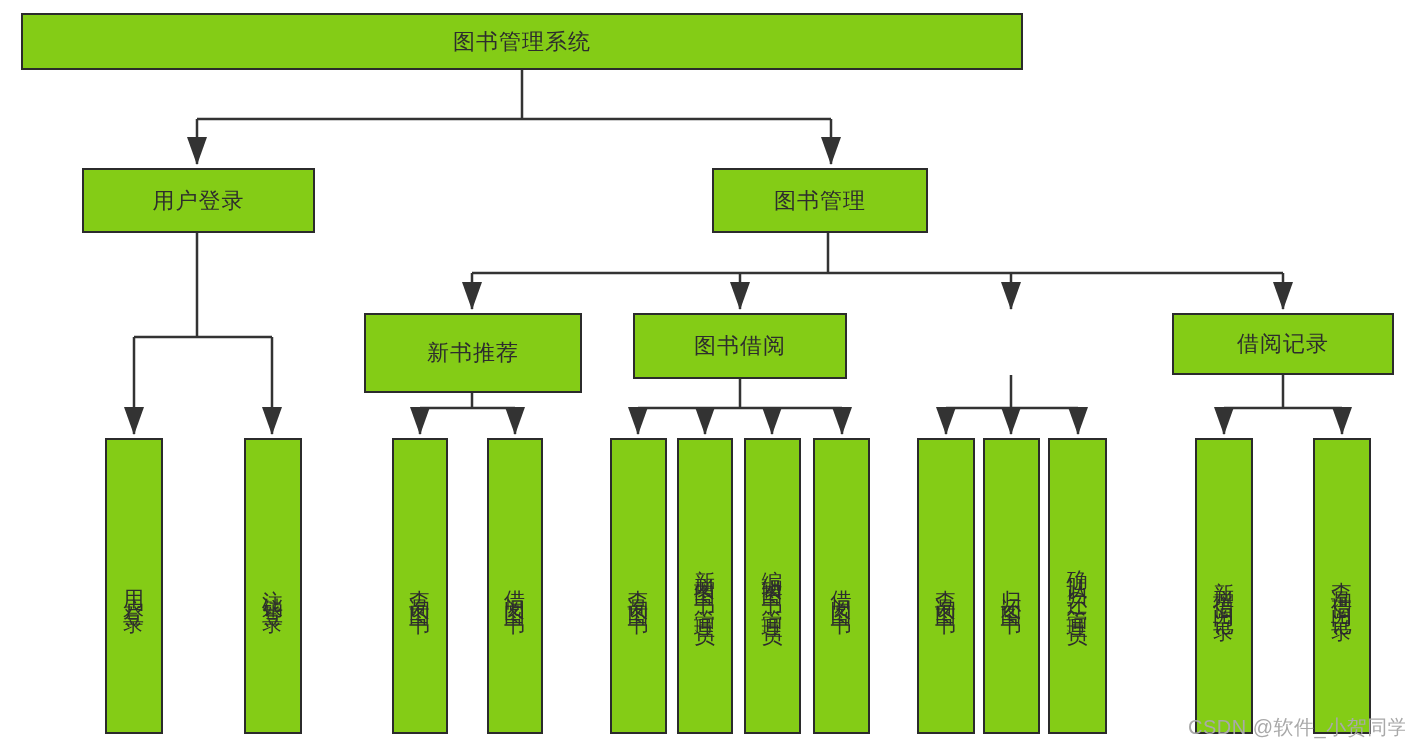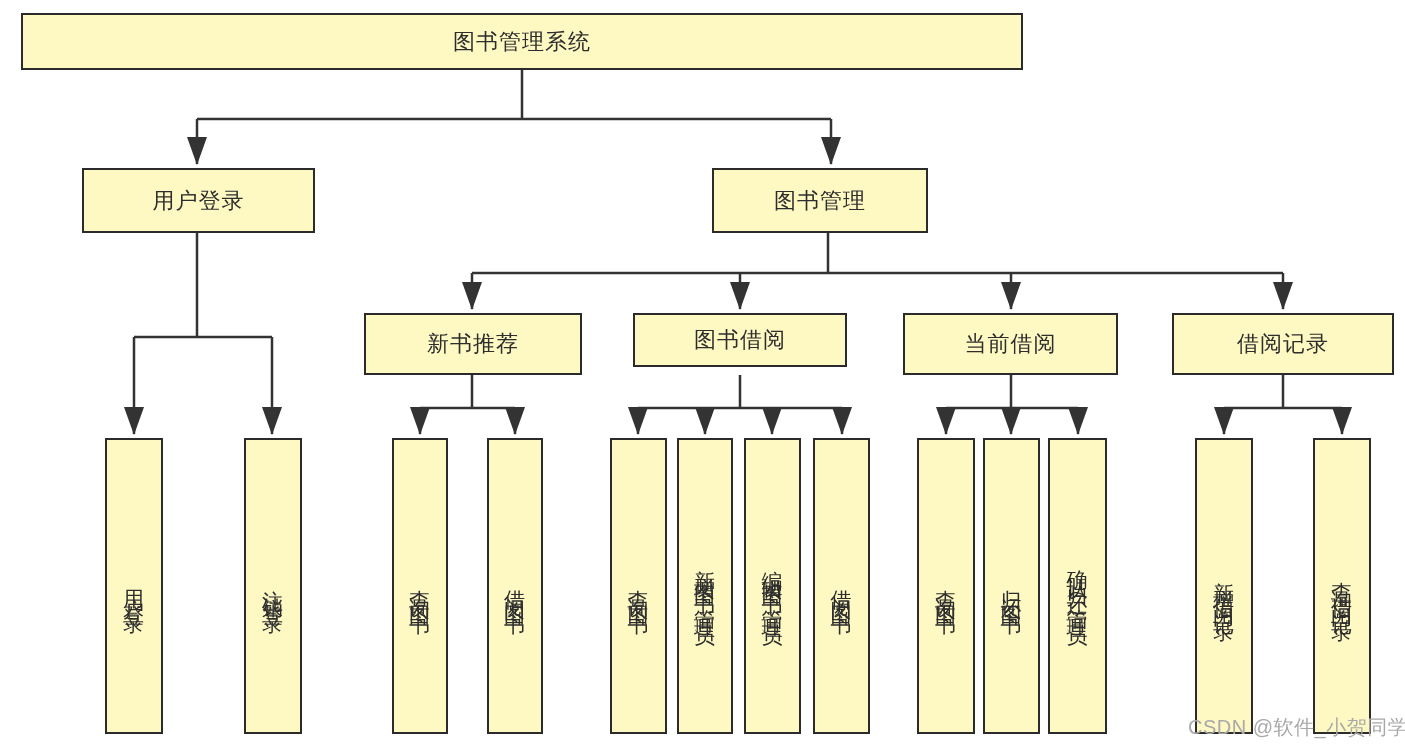--- a/index.html
+++ b/index.html
@@ -13,21 +13,21 @@
   }
   #connectors {
     position: absolute;
     left: 0; top: 0;
     width: 1405px; height: 747px;
     pointer-events: none;
   }
   .node {
     position: absolute;
     box-sizing: border-box;
-    background: #fef9c3;
+    background: #84cc16;
     border: 2.5px solid #2b2b2b;
     display: flex;
     align-items: center;
     justify-content: center;
     color: #2d2d2d;
   }
   .hnode { font-size: 22px; letter-spacing: 1px; }
   .vnode {
     font-size: 21px;
     writing-mode: vertical-rl;
@@ -92,23 +92,22 @@
       <path d="M1224,408 V434" marker-end="url(#arrow)"></path>
       <path d="M1342,408 V434" marker-end="url(#arrow)"></path>
     </g>
   </svg>
 
   <div class="node hnode" style="left:21px; top:13px; width:1002px; height:57px;">图书管理系统</div>
 
   <div class="node hnode" style="left:82px; top:168px; width:233px; height:65px;">用户登录</div>
   <div class="node hnode" style="left:712px; top:168px; width:216px; height:65px;">图书管理</div>
 
-  <div class="node hnode" style="left:364px; top:313px; width:218px; height:62px;">新书推荐</div>
-  <div class="node hnode" style="left:633px; top:313px; width:214px; height:54px;">图书借阅</div>
-  <div class="node hnode" style="left:903px; top:313px; width:215px; height:62px;">当前借阅</div>
+  <div class="node hnode" style="left:364px; top:313px; width:218px; height:80px;">新书推荐</div>
+  <div class="node hnode" style="left:633px; top:313px; width:214px; height:66px;">图书借阅</div>
   <div class="node hnode" style="left:1172px; top:313px; width:222px; height:62px;">借阅记录</div>
 
   <div class="node vnode" style="left:105px; top:438px; width:58px; height:296px;">用户登录</div>
   <div class="node vnode" style="left:244px; top:438px; width:58px; height:296px;">注销登录</div>
 
   <div class="node vnode" style="left:392px; top:438px; width:56px; height:296px;">查询图书</div>
   <div class="node vnode" style="left:487px; top:438px; width:56px; height:296px;">借阅图书</div>
 
   <div class="node vnode" style="left:610px; top:438px; width:57px; height:296px;">查询图书</div>
   <div class="node vnode" style="left:677px; top:438px; width:56px; height:296px;">新增图书（管理员）</div>

